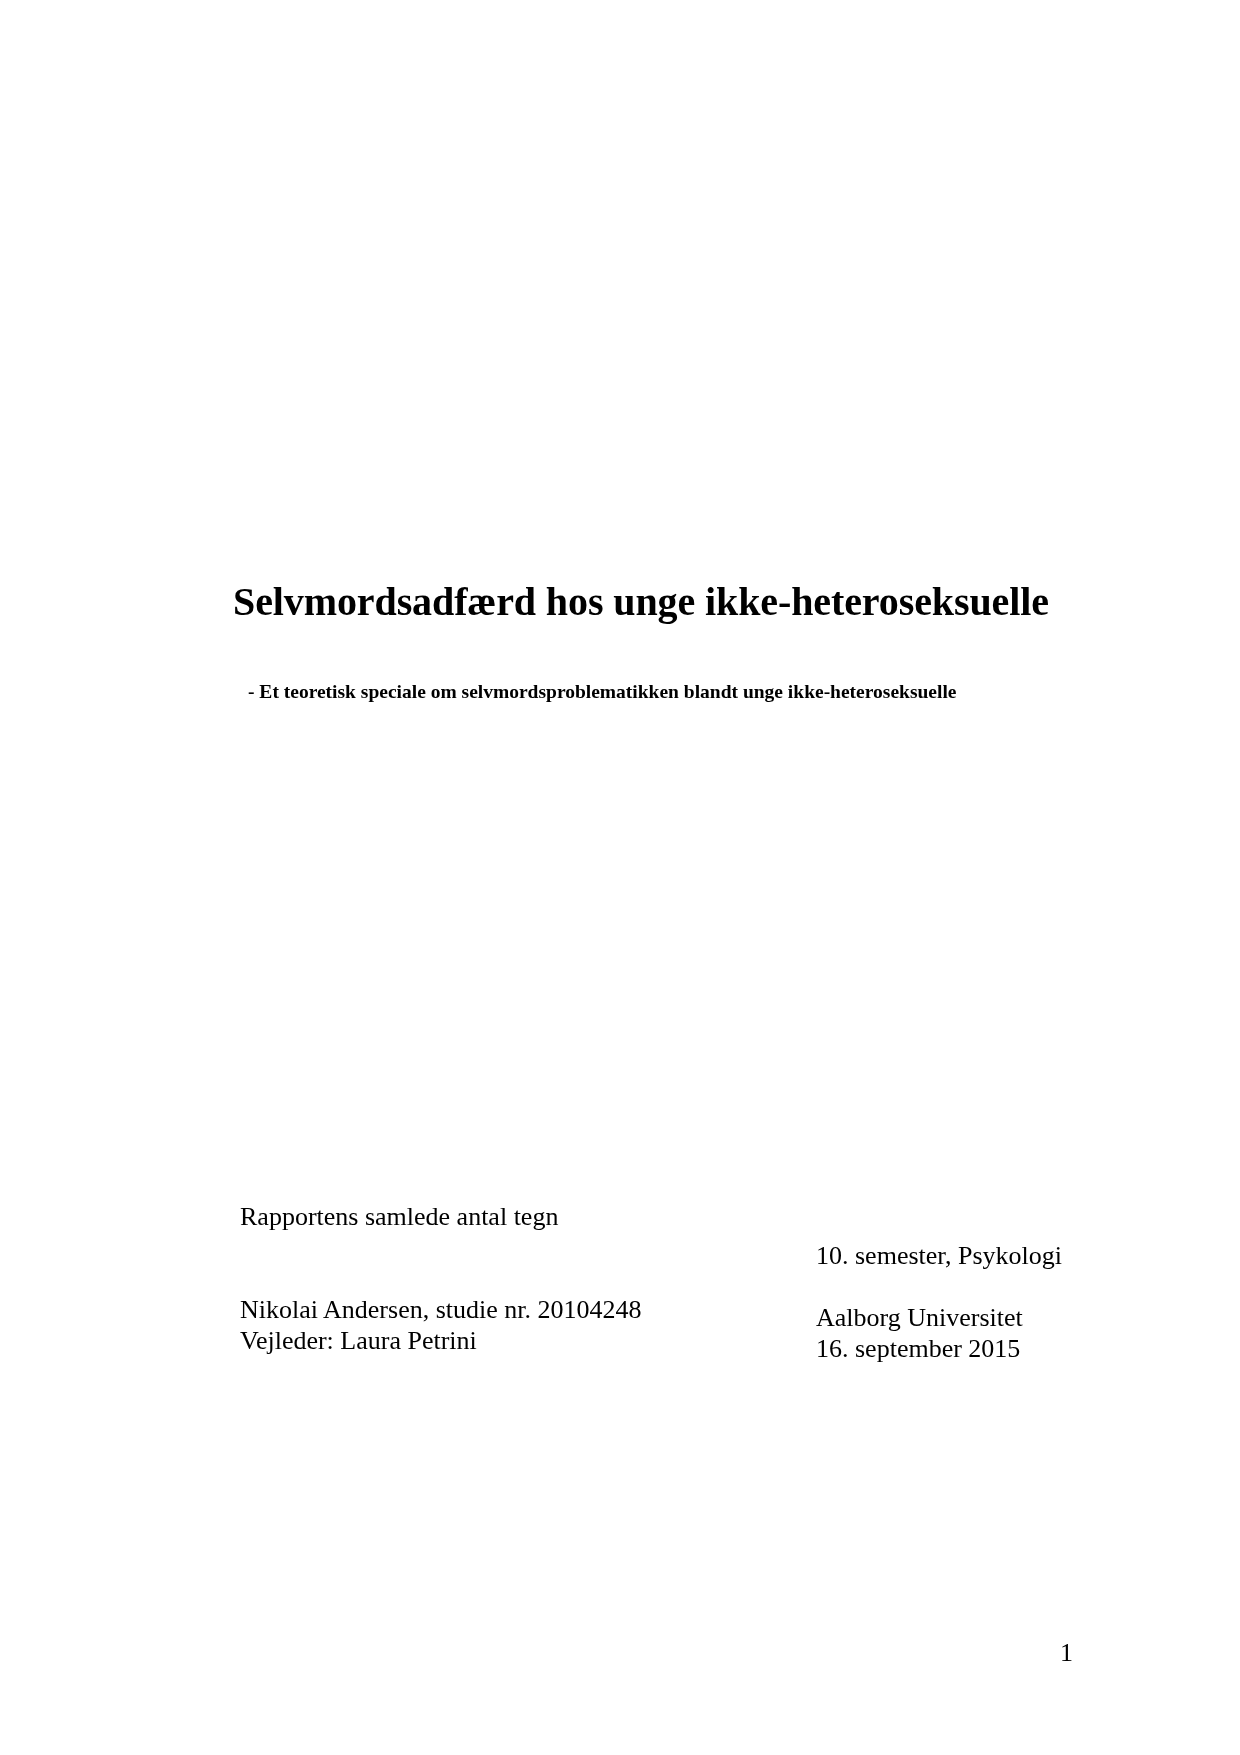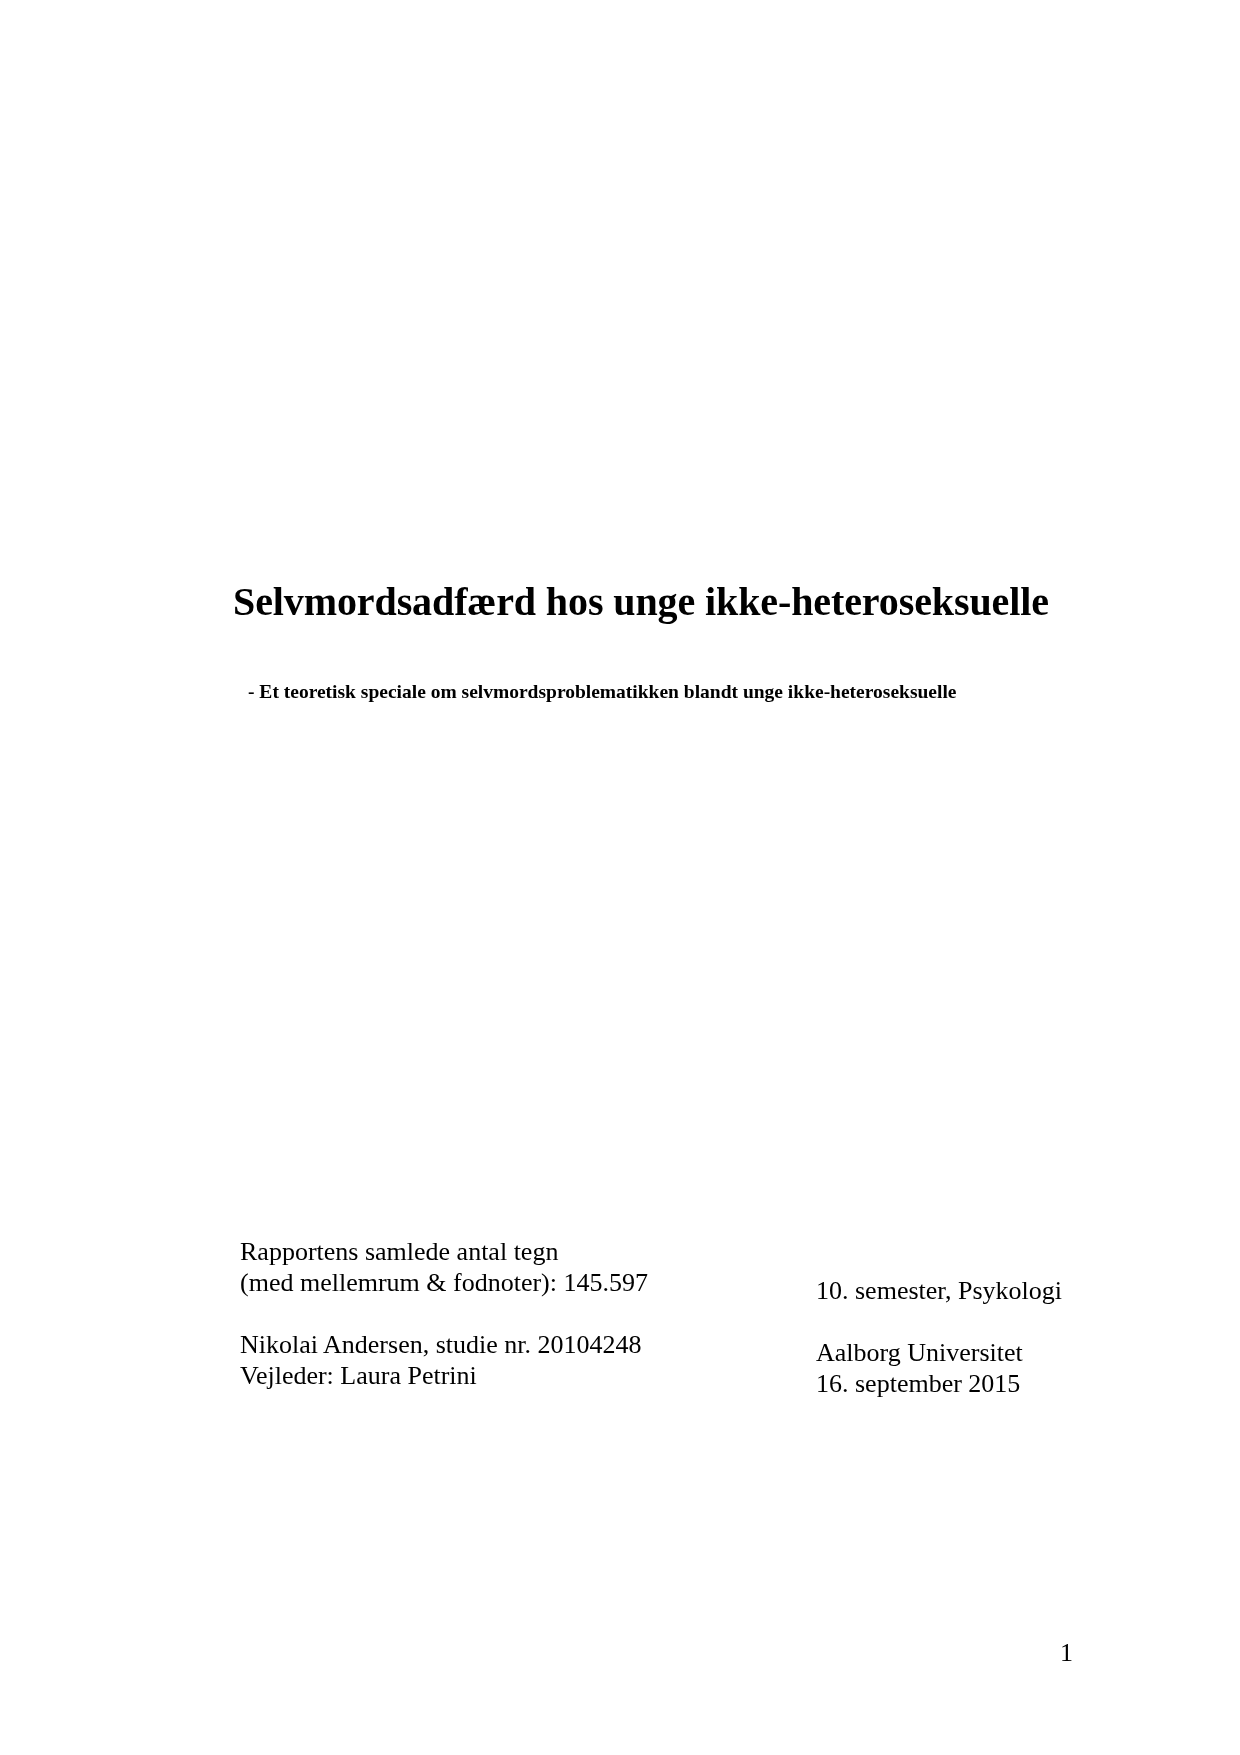--- a/index.html
+++ b/index.html
@@ -45,21 +45,21 @@
     margin: 15px;
     padding-top: 40px;
     white-space: nowrap;
     text-align: left;
   }
 
   
   .meta-block {
     position: absolute;
     left: 240px;
-    top: 1236px;
+    top: 1201px;
     width: 900px;
   }
 
   .meta-row {
     position: relative;
     display: block;
     height: 31px;
   }
 
   .meta-row.gap {
@@ -100,21 +100,20 @@
   </div>
 
   <div class="meta-block">
 
     <div class="meta-row">
       <span class="meta-left">Rapportens samlede antal tegn</span>
       <span class="meta-right"></span>
     </div>
 
     <div class="meta-row">
-      <span class="meta-left">(med mellemrum &amp; fodnoter):  145.597</span>
       <span class="meta-right">10. semester, Psykologi</span>
     </div>
 
 
     <div class="meta-row gap">
       <span class="meta-left"></span>
       <span class="meta-right"></span>
     </div>
 
     <div class="meta-row">

